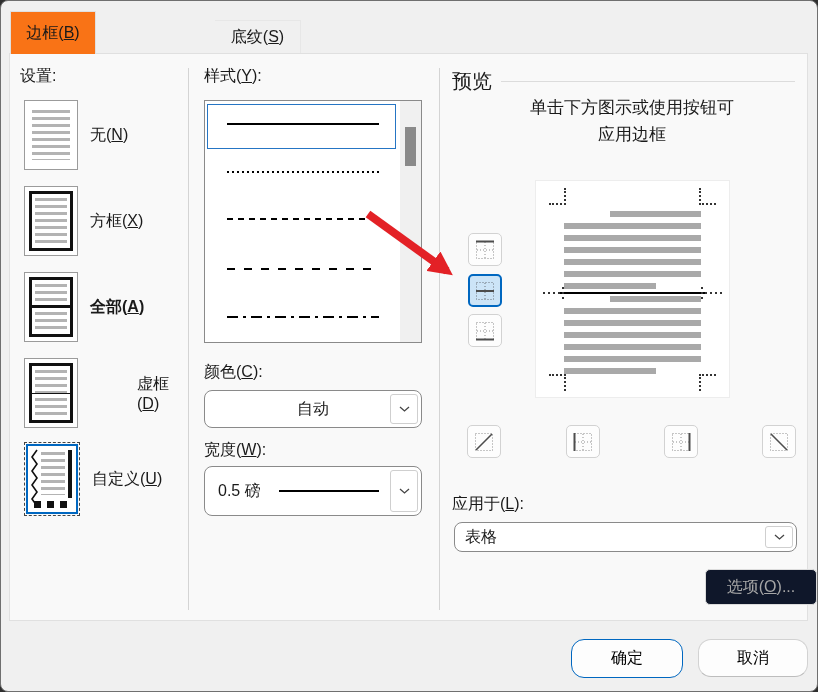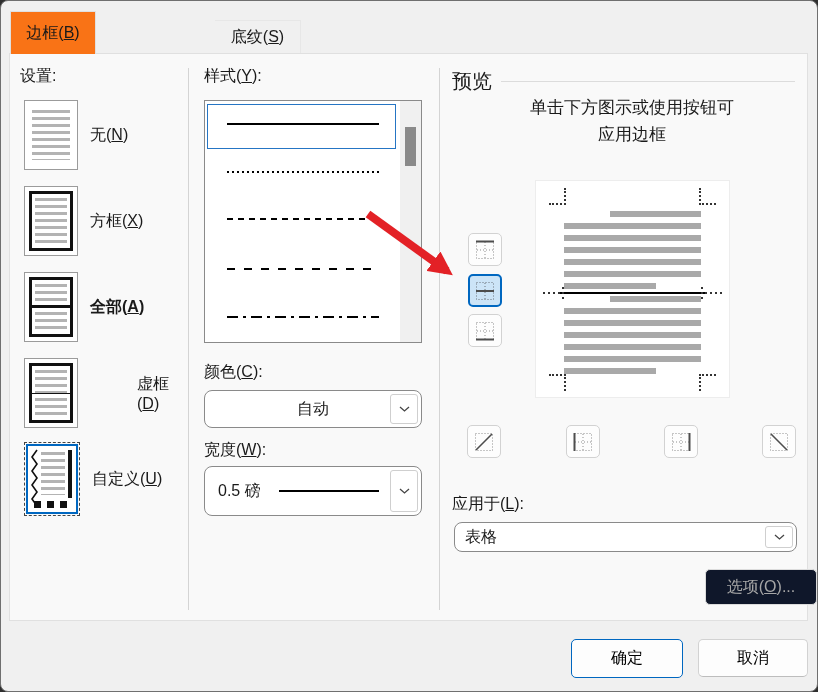--- a/index.html
+++ b/index.html
@@ -96,21 +96,21 @@
   .cm{position:absolute;width:15px;height:15px;}
   .cm-tl{left:13px;top:7px;border-right:2px dotted #333;border-bottom:2px dotted #333;}
   .cm-tr{right:13px;top:7px;border-left:2px dotted #333;border-bottom:2px dotted #333;}
   .cm-bl{left:13px;bottom:6px;border-right:2px dotted #333;border-top:2px dotted #333;}
   .cm-br{right:13px;bottom:6px;border-left:2px dotted #333;border-top:2px dotted #333;}
   
   .combo-apply{left:444px;top:468px;width:343px;height:30px;padding-left:10px;}
   .opt-btn{position:absolute;left:675px;top:515px;width:112px;height:36px;background:#0f172a;
            border:1px solid #dcdcdc;border-radius:5px;color:#a6a6a6;font-size:16px;margin-left:20px;}
   
-  .footer-btn{position:absolute;background:#fdfdfd;border-radius:5px;font-size:16px;
+  .footer-btn{position:absolute;background:#fdfdfd;border-radius:13px;font-size:16px;
               font-family:"Liberation Sans",sans-serif;cursor:default;}
   .ok{left:570px;top:638px;width:112px;height:39px;border:1.5px solid #0067c0;}
   .cancel{left:697px;top:638px;width:110px;height:38px;border:1px solid #d2d2d2;border-bottom-color:#bdbdbd;}
   .arrow-overlay{position:absolute;inset:0;pointer-events:none;z-index:20;}
 </style>
 </head>
 <body>
 
 <div class="dialog">
 

